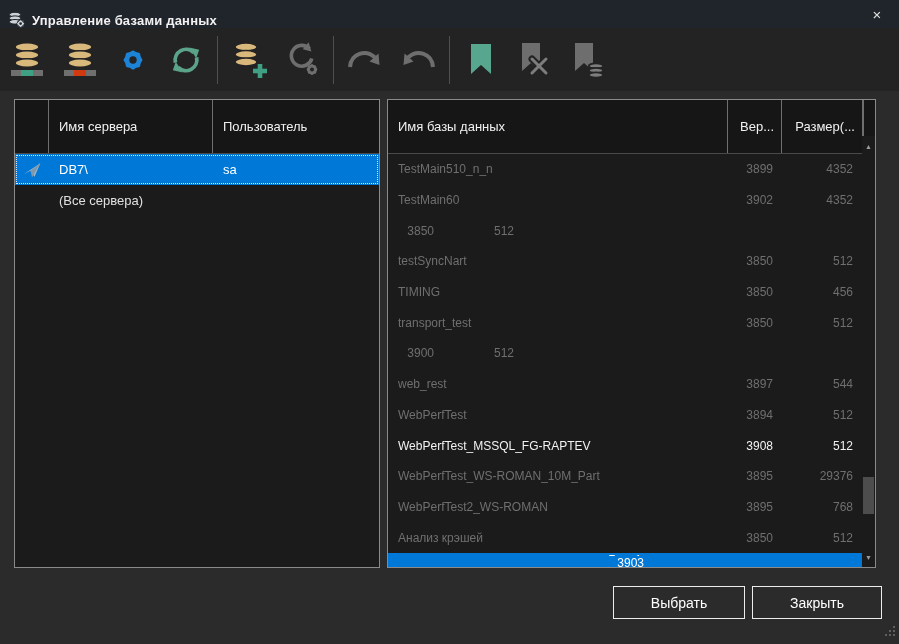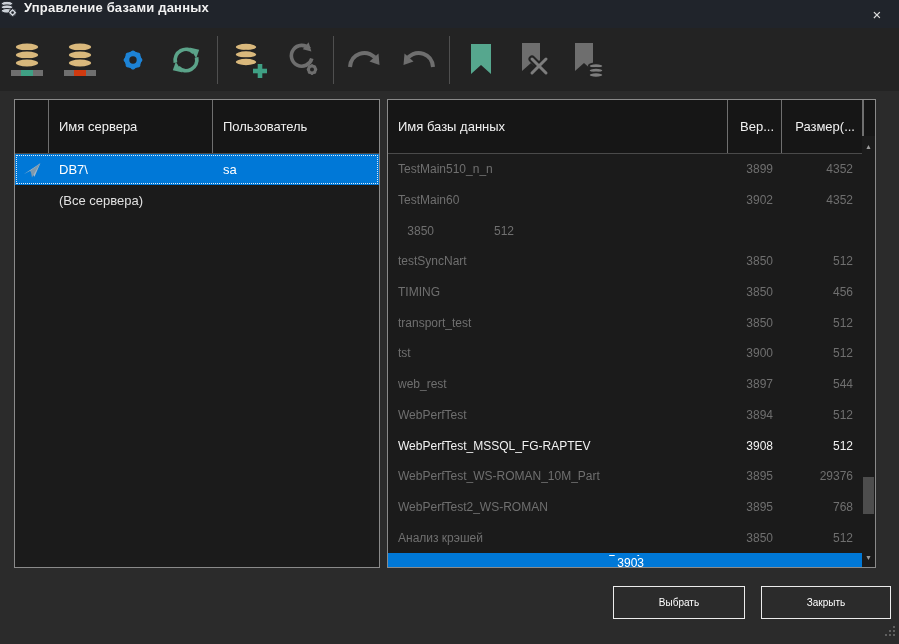--- a/index.html
+++ b/index.html
@@ -7,21 +7,21 @@
     width:899px;height:644px;overflow:hidden;
     background:#2b2b2b;
     font-family:"Liberation Sans","DejaVu Sans",sans-serif;
     -webkit-font-smoothing:antialiased;
   }
   .window{position:relative;width:899px;height:644px;background:#2b2b2b;}
 
   
   .titlebar{
     position:absolute;top:0;left:0;right:0;height:28px;
-    background:#20242b;display:flex;align-items:flex-start;gap:7px;padding-left:0;
+    background:#20242b;display:flex;align-items:flex-end;gap:7px;padding-left:8px;
   }
   .titlebar .app-icon{flex:0 0 auto;display:flex;}
   .titlebar .title{color:#f2f2f2;font-size:13px;font-weight:bold;letter-spacing:.2px;}
   .close-btn{
     position:absolute;top:0;right:0;width:44px;height:28px;
     display:flex;align-items:center;justify-content:center;
     color:#e0e0e0;font-size:15px;cursor:default;
   }
 
   
@@ -80,25 +80,25 @@
     display:flex;align-items:center;justify-content:center;
     color:#9a9a9a;font-size:7px;
   }
   .vs-up{top:2px;}
   .vs-down{bottom:2px;}
   .vs-thumb{position:absolute;left:1px;width:11px;top:341px;height:37px;background:#4d4d4d;}
 
   
   .btn{
     position:absolute;top:586px;height:33px;box-sizing:border-box;
-    background:#2b2b2b;border:1px solid #ececec;color:#ffffff;font-size:10px;
+    background:#2b2b2b;border:1px solid #ececec;color:#ffffff;font-size:14px;
     display:flex;align-items:center;justify-content:center;cursor:default;
   }
   #select-btn{left:613px;width:132px;}
-  #close-action-btn{left:752px;width:130px;margin-left:9px;}
+  #close-action-btn{left:752px;width:130px;}
 
   .resize-grip{position:absolute;right:3px;bottom:3px;}
 </style>
 </head>
 <body>
 
 <div class="window">
 
   <div class="titlebar">
     <span class="app-icon">
@@ -304,21 +304,20 @@
           <div class="db-name">TIMING</div>
           <div class="db-ver">3850</div>
           <div class="db-size">456</div>
         </div>
         <div class="drow dim">
           <div class="db-name">transport_test</div>
           <div class="db-ver">3850</div>
           <div class="db-size">512</div>
         </div>
         <div class="drow dim">
-          <div class="db-name">tst</div>
           <div class="db-ver">3900</div>
           <div class="db-size">512</div>
         </div>
         <div class="drow dim">
           <div class="db-name">web_rest</div>
           <div class="db-ver">3897</div>
           <div class="db-size">544</div>
         </div>
         <div class="drow dim">
           <div class="db-name">WebPerfTest</div>

